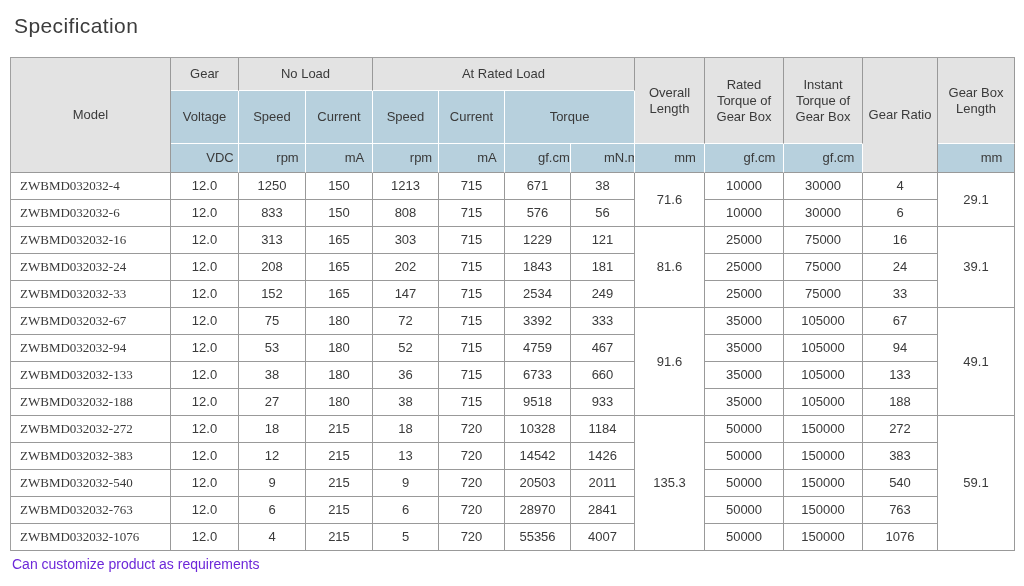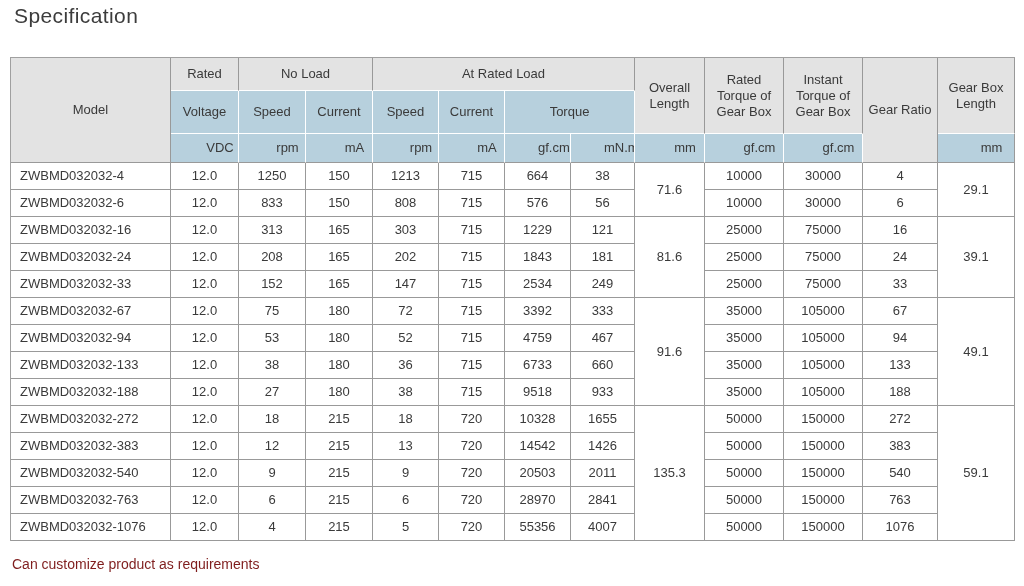--- a/index.html
+++ b/index.html
@@ -5,21 +5,21 @@
   html, body {
     margin: 0; padding: 0;
     width: 1024px; height: 586px;
     background: #ffffff;
     font-family: "Liberation Sans", sans-serif;
     color: #3a3a3a;
     overflow: hidden;
   }
   .page-title {
     position: absolute;
-    left: 14px; top: 4px;
+    left: 14px; top: 14px;
     font-size: 21px;
     letter-spacing: 0.4px;
     color: #3c3c3c;
   }
   table.spec {
     position: absolute;
     left: 10px; top: 57px;
     width: 1004px;
     border-collapse: separate;
     border-spacing: 0;
@@ -40,32 +40,33 @@
     line-height: 16px;
   }
   
   .g { background: #e3e3e3; }
   .g.bw { border-bottom-color: #ffffff; }          
   .b { background: #b7d0dd; border-right-color: #ffffff; border-bottom-color: #ffffff; }
   .b.unit { border-bottom-color: #999999; }        
   .col-last { border-right-color: #999999; }
   
   tr.h1 th { height: 33px; }
-  tr.h2 th { height: 43px; }
+  tr.h2 th { height: 53px; }
   tr.h3 th { height: 29px; padding-left: 33px; }
   tbody td { height: 27px; }
   td.model {
     text-align: left;
     padding-left: 9px;
+    font-family: Liberation Serif, serif;
   }
   .footnote {
     position: absolute;
     left: 12px; top: 556px;
     font-size: 14px;
-    color: #7f1d1d;
+    color: #6d28d9;
   }
 </style>
 </head>
 <body>
 
 <div class="page-title">Specification</div>
 
 <table class="spec">
   <colgroup>
     <col style="width:160px">
@@ -78,21 +79,21 @@
       <col style="width:64px">
     <col style="width:70px">
       <col style="width:79px">
       <col style="width:79px">
       <col style="width:75px">
     <col style="width:77px">
   </colgroup>
   <thead>
     <tr class="h1">
       <th class="g" rowspan="3">Model</th>
-      <th class="g bw">Rated</th>
+      <th class="g bw">Gear</th>
       <th class="g bw" colspan="2">No Load</th>
       <th class="g bw" colspan="4">At Rated Load</th>
       <th class="g bw" rowspan="2">Overall Length</th>
       <th class="g bw" rowspan="2">Rated Torque of Gear Box</th>
       <th class="g bw" rowspan="2">Instant Torque of Gear Box</th>
       <th class="g" rowspan="3">Gear Ratio</th>
       <th class="g bw col-last" rowspan="2">Gear Box Length</th>
     </tr>
     <tr class="h2">
       <th class="b">Voltage</th>
@@ -117,21 +118,21 @@
     </tr>
   </thead>
   <tbody>
     <tr>
       <td class="model">ZWBMD032032-4</td>
       <td>12.0</td>
       <td>1250</td>
       <td>150</td>
       <td>1213</td>
       <td>715</td>
-      <td>664</td>
+      <td>671</td>
       <td>38</td>
       <td rowspan="2">71.6</td>
       <td>10000</td>
       <td>30000</td>
       <td>4</td>
       <td rowspan="2" class="col-last">29.1</td>
     </tr>
     <tr>
       <td class="model">ZWBMD032032-6</td>
       <td>12.0</td>
@@ -241,21 +242,21 @@
       <td>188</td>
     </tr>
     <tr>
       <td class="model">ZWBMD032032-272</td>
       <td>12.0</td>
       <td>18</td>
       <td>215</td>
       <td>18</td>
       <td>720</td>
       <td>10328</td>
-      <td>1655</td>
+      <td>1184</td>
       <td rowspan="5">135.3</td>
       <td>50000</td>
       <td>150000</td>
       <td>272</td>
       <td rowspan="5" class="col-last">59.1</td>
     </tr>
     <tr>
       <td class="model">ZWBMD032032-383</td>
       <td>12.0</td>
       <td>12</td>

